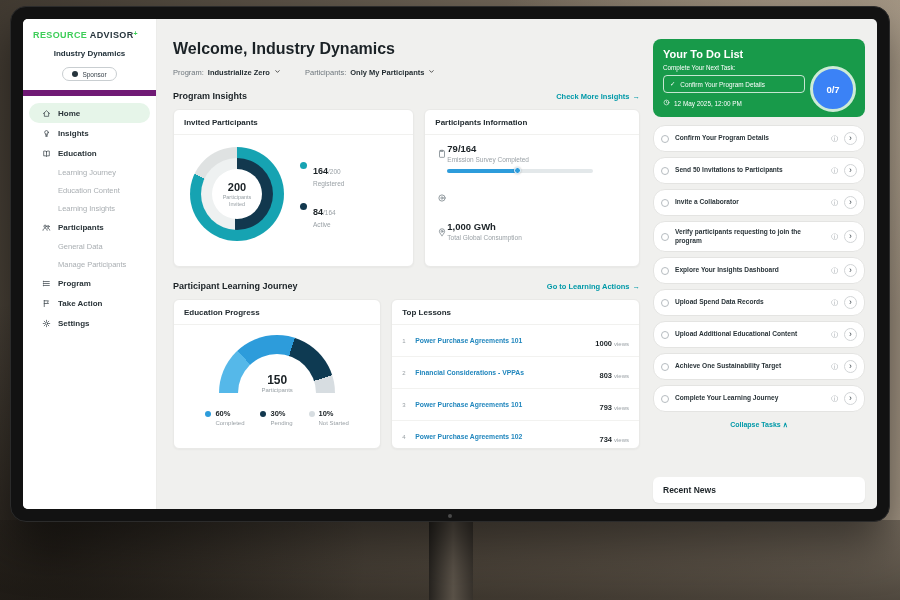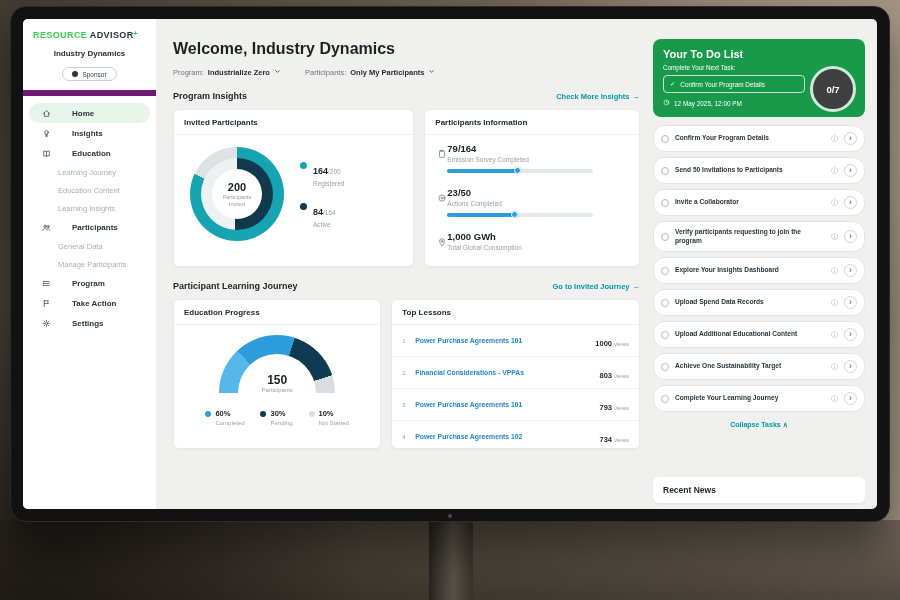--- a/index.html
+++ b/index.html
@@ -29,21 +29,21 @@
   .sidebar { width:134px; flex:none; background:#fff; border-right:1px solid #ececea; padding-top:9px; }
   .logo { padding:2px 10px 7px; font-size:9px; font-weight:bold; letter-spacing:.4px; white-space:nowrap; }
   .logo .g { color:#3dcd58; } .logo .d { color:#26343c; }
   .logo .plus { color:#3dcd58; font-size:7px; vertical-align:top; }
   .org { text-align:center; padding:2px 6px 9px; border-bottom:6px solid #701a75; }
   .org-name { font-size:8px; font-weight:bold; color:#22313a; margin-bottom:5px; }
   .sponsor { display:inline-flex; align-items:center; gap:4px; border:1px solid #c9ced1;
     border-radius:10px; padding:2.5px 9px; font-size:6.5px; color:#38424a; background:#fff; cursor:pointer; }
   .sponsor .sdot { width:6px; height:6px; border-radius:50%; background:#26343c; }
   .nav { padding:7px 0; }
-  .nav-item { display:flex; align-items:flex-start; gap:21px; padding:5.5px 12px; margin:0 6px;
+  .nav-item { display:flex; align-items:flex-start; gap:7px; padding:5.5px 12px; margin:0 6px;
     font-size:8px; font-weight:bold; color:#2a3439; border-radius:10px; cursor:pointer; }
   .nav-item.active { background:#e6f5e9; }
   .nav-item.sub { padding:4.5px 12px 4.5px 29px; color:#a9aeb2; font-weight:normal; font-size:7.5px; }
   .nic { width:10px; display:flex; justify-content:center; }
   .nic svg, .sic svg { fill:none; stroke:#39434a; stroke-width:1.3; stroke-linecap:round; stroke-linejoin:round; }
   .nic svg { width:9px; height:9px; }
 
   
   .main { flex:1; display:flex; gap:13px; padding:0 12px 0 16px; min-width:0; }
   .center { flex:1; min-width:0; }
@@ -119,21 +119,21 @@
   
   .todo { width:212px; flex:none; display:flex; flex-direction:column; height:100%; }
   .todo-card { margin-top:20px; background:#189a4a; border-radius:8px; padding:9px 10px 10px; color:#fff; position:relative; }
   .todo-title { font-size:11px; font-weight:bold; }
   .todo-sub { font-size:6.3px; margin-top:4px; }
   .next-box { margin-top:4px; border:1px solid rgba(255,255,255,.75); border-radius:4px;
     padding:4px 6px; font-size:6.4px; display:flex; gap:5px; align-items:center; width:142px; cursor:pointer; }
   .due { display:flex; gap:4px; align-items:center; font-size:6.4px; margin-top:6px; }
   .due svg { width:7px; height:7px; fill:none; stroke:#fff; stroke-width:1.4; stroke-linecap:round; }
   .ring { position:absolute; right:9px; top:27px; width:46px; height:46px; border-radius:50%;
-    background:#404040; border:3px solid #cdebd6; display:flex; align-items:center; justify-content:center;
+    background:#3b82f6; border:3px solid #cdebd6; display:flex; align-items:center; justify-content:center;
     font-size:9.5px; font-weight:bold; }
   .tasks { margin-top:8px; display:flex; flex-direction:column; gap:5px; }
   .task { background:#fff; border:1px solid #e4e4e2; border-radius:12px; padding:6px 7px;
     display:flex; align-items:center; gap:6px; cursor:pointer; }
   .task .cb { width:8px; height:8px; border:1.2px solid #b6bcc0; border-radius:50%; flex:none; }
   .task .tl { flex:1; font-size:6.6px; font-weight:bold; color:#2a3439; line-height:1.3; }
   .task .info { font-size:6.8px; color:#9aa1a6; flex:none; }
   .task .go { width:13px; height:13px; border:1px solid #d2d5d7; border-radius:50%; flex:none;
     display:flex; align-items:center; justify-content:center; font-size:8.5px; color:#3a444a; padding-bottom:1px; }
   .collapse { text-align:center; font-size:7px; font-weight:bold; color:#0099a8; margin-top:9px; cursor:pointer; }
@@ -321,46 +321,38 @@
                     <div class="fill" style="width:48%"></div>
                       <div class="knob" style="left:calc(48% - 3.5px)"></div>
                   </div>
                 </div>
               </div>
               <div class="stat">
                 <span class="sic"><svg viewBox="0 0 16 16">
                       <circle cx="8" cy="8" r="5"></circle>
                       <circle cx="8" cy="8" r="1.8"></circle>
                     </svg></span>
-                <div>
-                  <div class="v">23/50</div>
-                  <div class="t">Actions Completed</div>
-                  <div class="bar">
-                    <div class="fill" style="width:46%"></div>
-                      <div class="knob" style="left:calc(46% - 3.5px)"></div>
-                  </div>
-                </div>
               </div>
               <div class="stat">
                 <span class="sic"><svg viewBox="0 0 16 16">
                       <path d="M8 13.8S3.8 9.9 3.8 7a4.2 4.2 0 1 1 8.4 0c0 2.9-4.2 6.8-4.2 6.8z"></path>
                       <circle cx="8" cy="7" r="1.5"></circle>
                     </svg></span>
                 <div>
                   <div class="v">1,000 GWh</div>
                   <div class="t">Total Global Consumption</div>
                 </div>
               </div>
             </div>
           </div>
 
           <div class="sec">
             <h2>Participant Learning Journey</h2>
             <div class="link">
-              <span>Go to Invited Journey</span>
+              <span>Go to Learning Actions</span>
               <span>→</span>
             </div>
           </div>
 
           <div class="cards">
             <div class="card card-edu">
               <div class="card-title">Education Progress</div>
               <div class="gauge-wrap">
                 <div class="gauge">
                   <div class="arc"></div>

